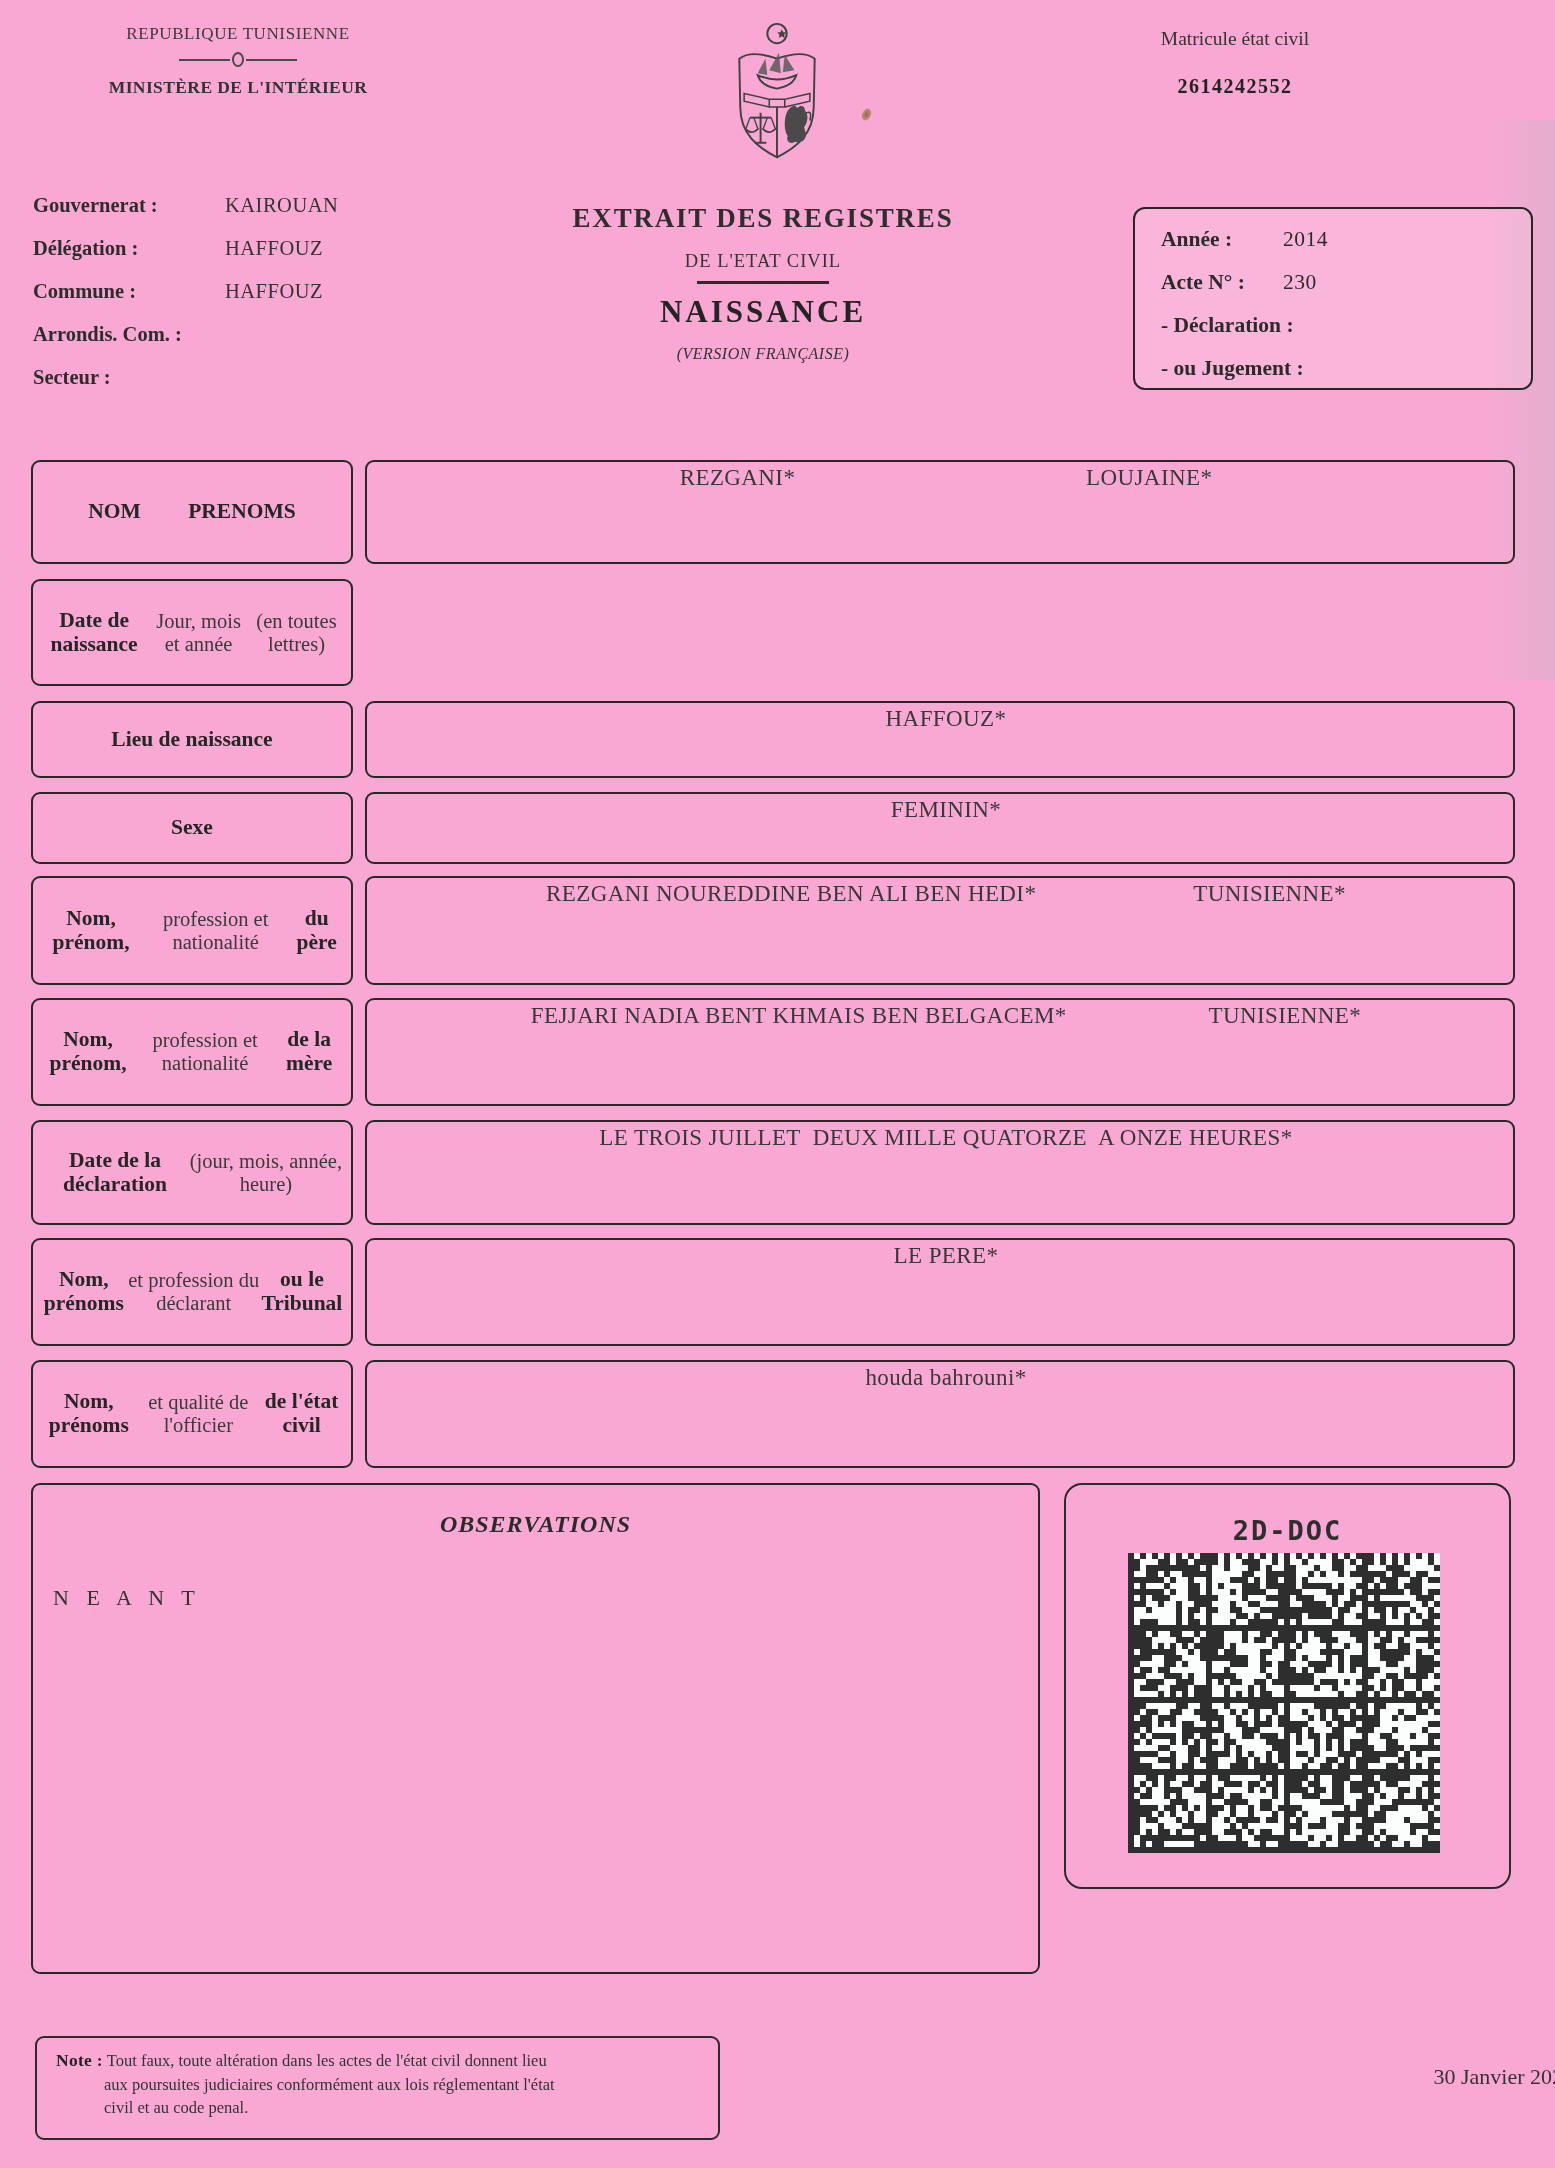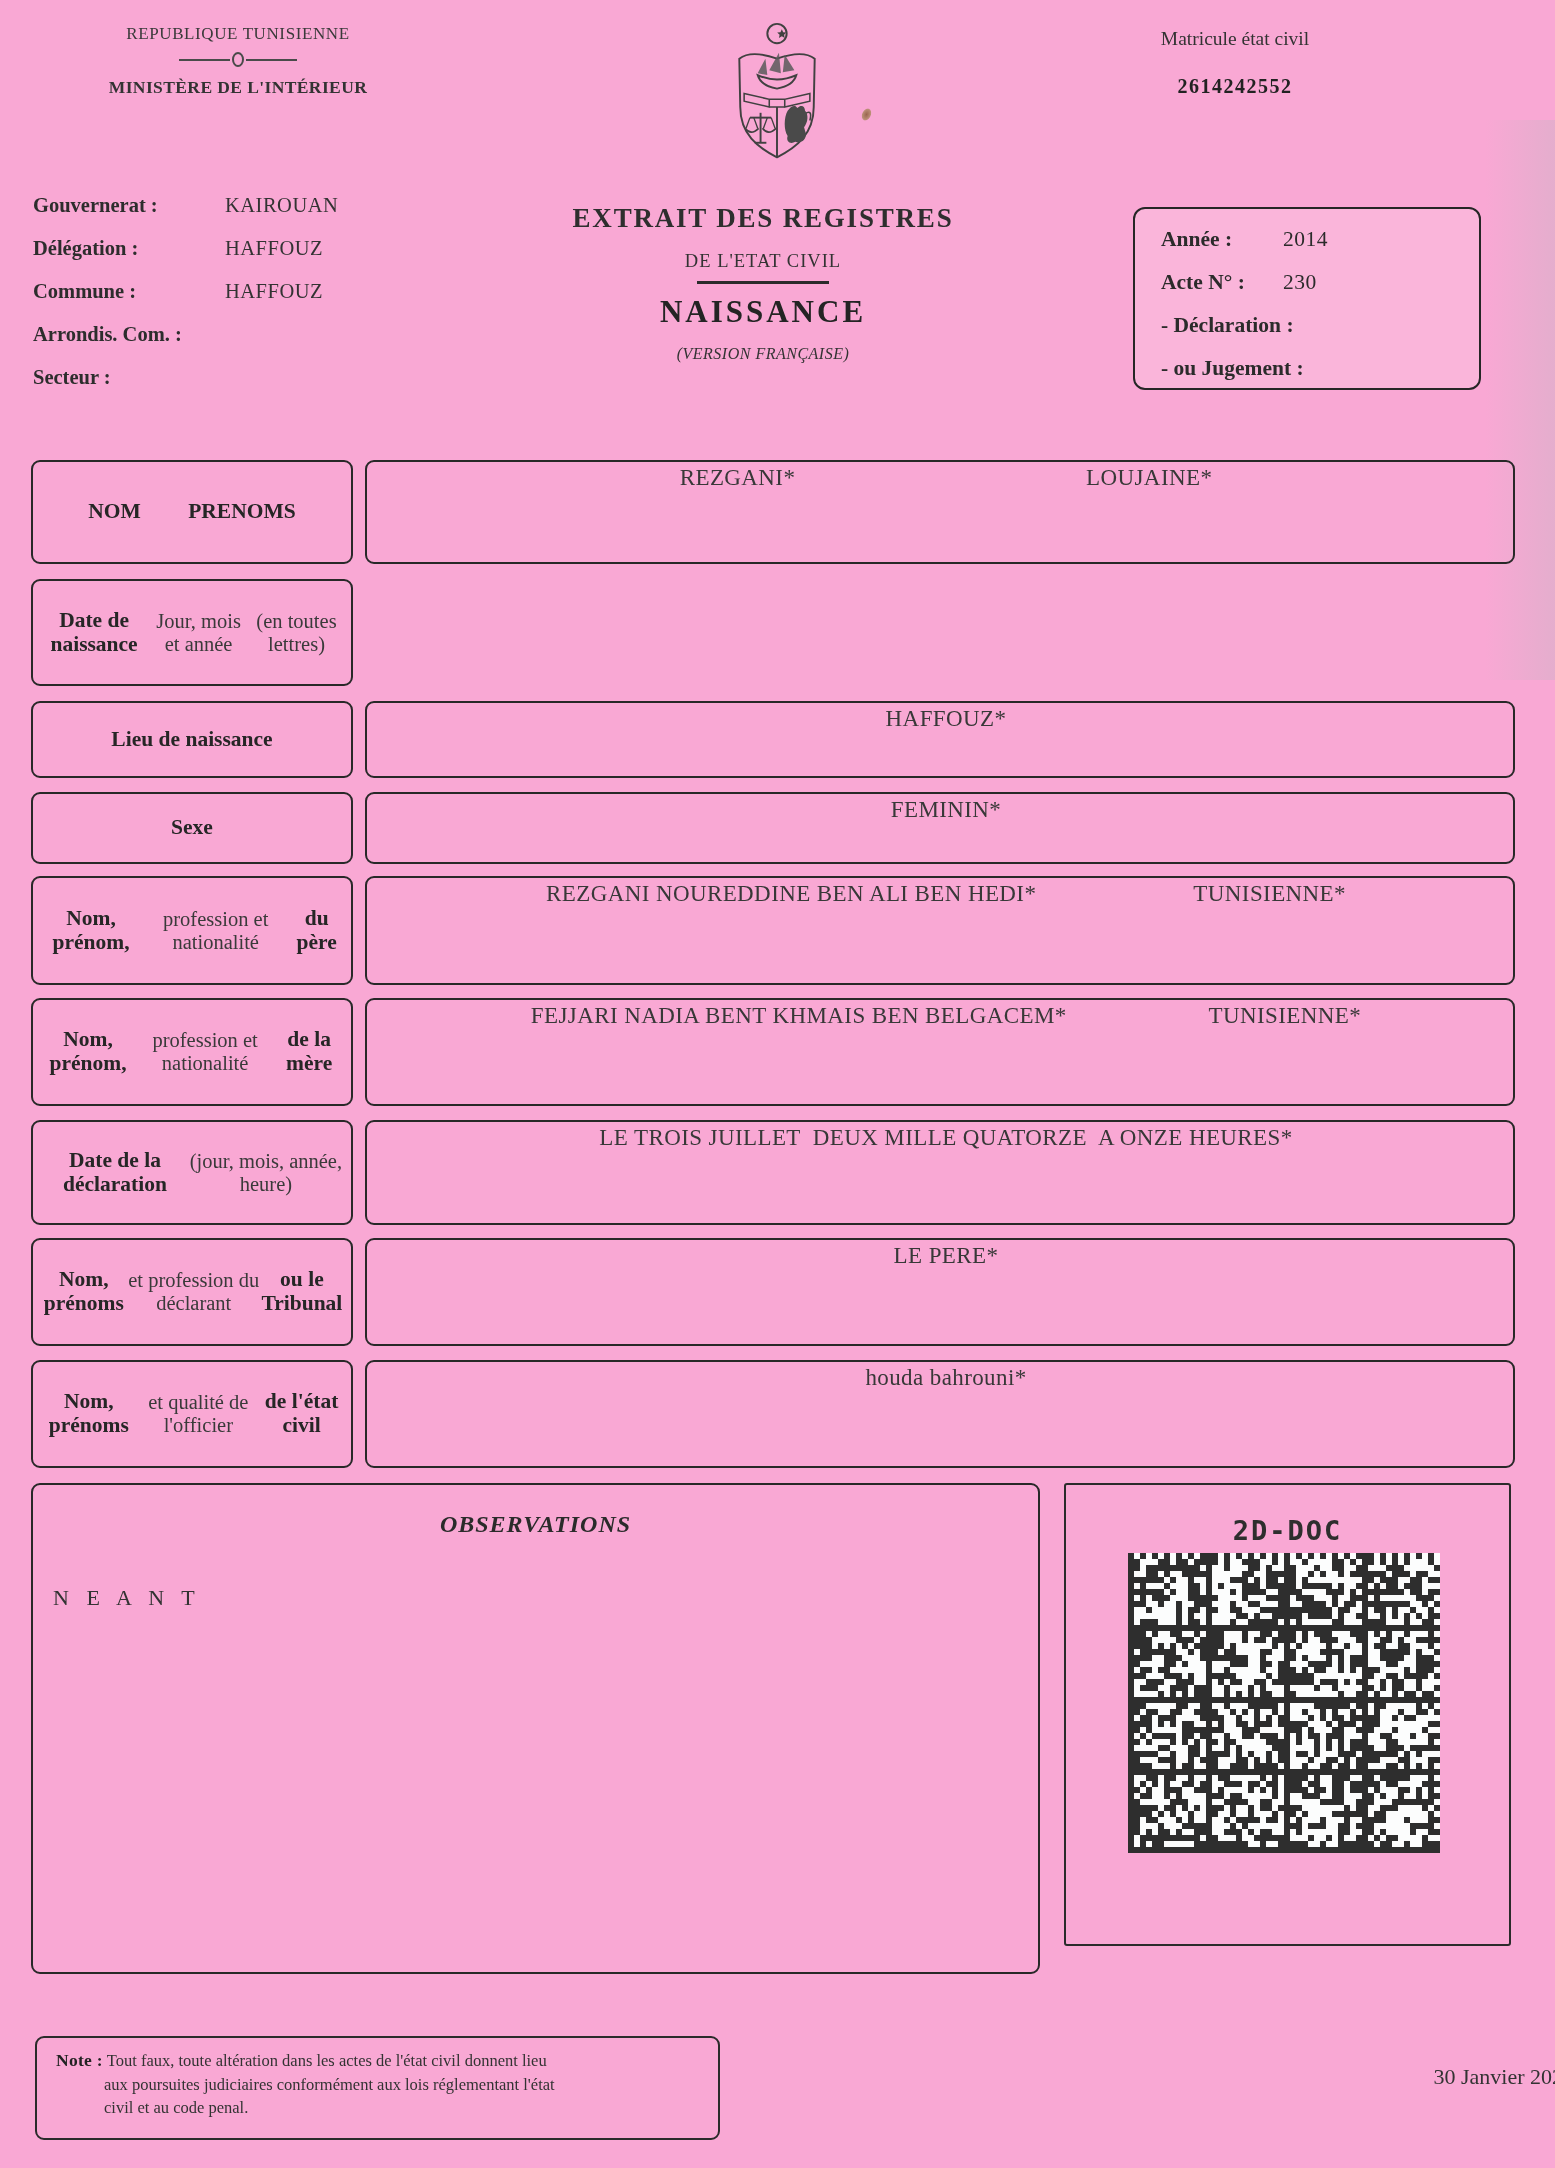--- a/index.html
+++ b/index.html
@@ -33,21 +33,21 @@
 
   
   .title-block{position:absolute;left:463px;top:203px;width:600px;text-align:center;}
   .t1{font-size:27px;font-weight:bold;letter-spacing:1.8px;color:#2e2e2e;}
   .t2{margin-top:17px;font-size:18.5px;letter-spacing:1px;color:#333;}
   .t-underline{width:132px;height:3px;background:#2b2b2b;margin:9px auto 0;}
   .t3{margin-top:10px;font-size:31px;font-weight:bold;letter-spacing:3px;color:#242424;}
   .t4{margin-top:15px;font-size:16px;font-style:italic;letter-spacing:.5px;color:#333;}
 
   
-  .act-box{position:absolute;left:1133px;top:207px;width:348px;height:183px;
+  .act-box{position:absolute;left:1133px;top:207px;width:400px;height:183px;
            border:2px solid #262626;border-radius:12px;box-sizing:border-box;
            padding:10px 0 0 26px;background:rgba(255,255,255,.15);}
   .act-line{height:43px;line-height:40px;font-size:21.5px;color:#2b2b2b;}
   .al{font-weight:bold;}
   .al.w{display:inline-block;width:122px;}
   .av{font-weight:normal;letter-spacing:.5px;}
 
   
   .row{position:absolute;left:31px;width:1484px;}
   .lbox{position:absolute;left:0;top:0;bottom:0;width:322px;box-sizing:border-box;
@@ -64,22 +64,22 @@
   .r7{top:1120px;height:105px;}.r8{top:1238px;height:108px;}.r9{top:1360px;height:108px;}
 
   
   .obs-box{position:absolute;left:31px;top:1483px;width:1009px;height:491px;box-sizing:border-box;
            border:2px solid #282828;border-radius:9px;}
   .obs-title{margin-top:26px;text-align:center;font-size:24px;font-weight:bold;font-style:italic;
              letter-spacing:1px;color:#2b2b2b;}
   .obs-value{position:absolute;left:20px;top:100px;font-size:22px;letter-spacing:6px;color:#333;}
 
   
-  .doc2d-box{position:absolute;left:1064px;top:1483px;width:447px;height:463px;box-sizing:border-box;
-             border:2px solid #2b2b2b;border-radius:3px;}
+  .doc2d-box{position:absolute;left:1064px;top:1483px;width:447px;height:406px;box-sizing:border-box;
+             border:2px solid #2b2b2b;border-radius:18px;}
   .doc2d-label{margin-top:30px;text-align:center;font-family:"DejaVu Sans Mono",monospace;
                font-weight:bold;font-size:27px;letter-spacing:2px;color:#2e2e2e;}
   .doc2d-code{position:absolute;left:62px;top:68px;}
 
   
   .note-box{position:absolute;left:35px;top:2036px;width:685px;height:104px;box-sizing:border-box;
             border:2px solid #2b2b2b;border-radius:9px;padding:11px 16px 0 67px;}
   .note-line{font-size:16.5px;line-height:23.5px;color:#333;}
   .note-first{text-indent:-48px;}
   .note-label{font-weight:bold;font-size:17.5px;color:#222;letter-spacing:.3px;}

